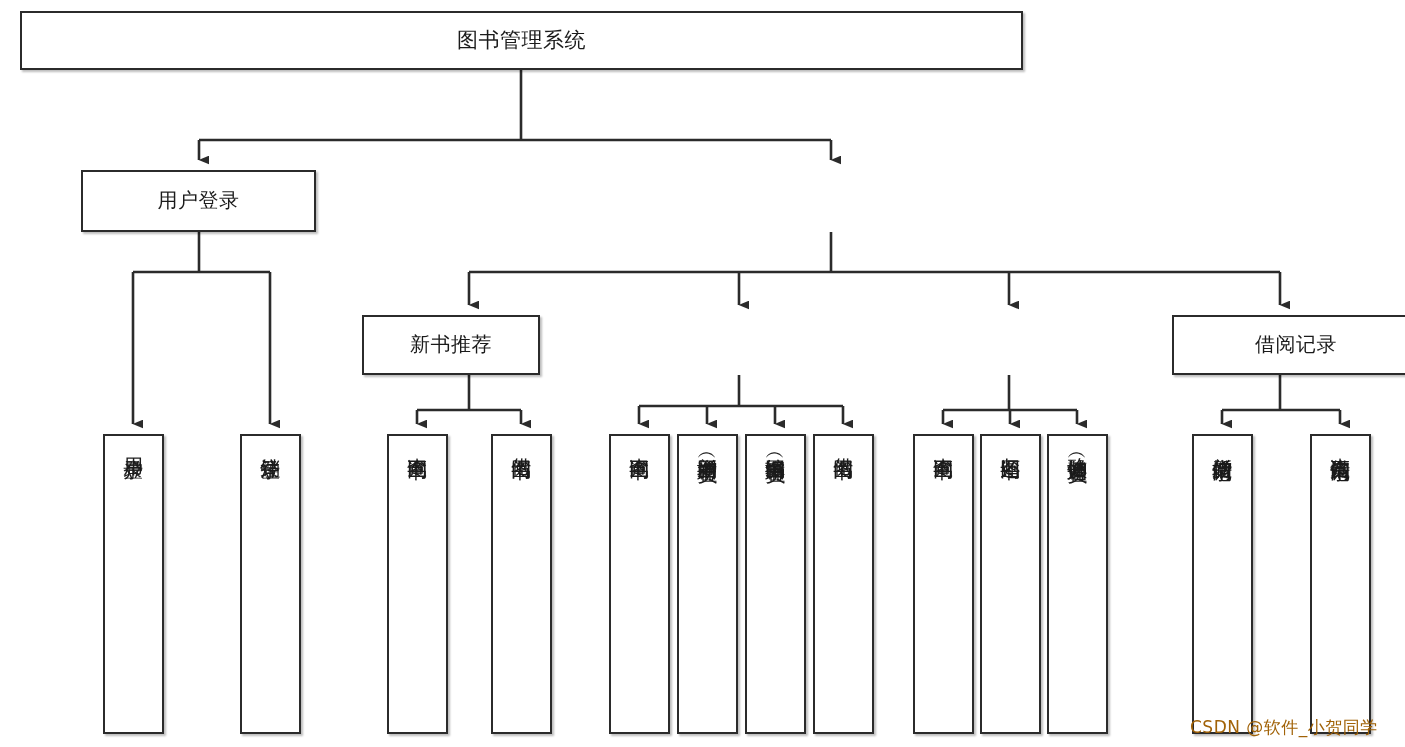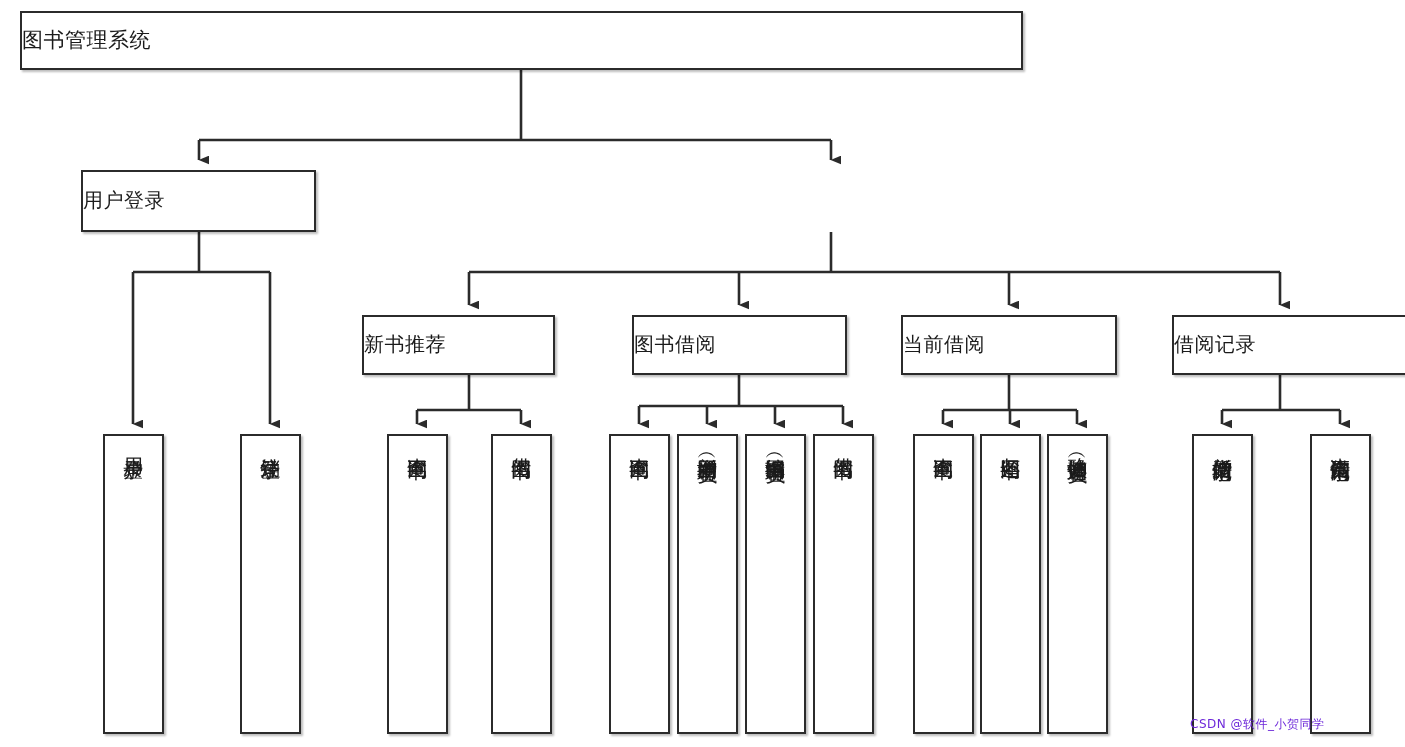--- a/index.html
+++ b/index.html
@@ -27,21 +27,21 @@
     pointer-events: none;
   }
   .node {
     position: absolute;
     box-sizing: border-box;
     background: #ffffff;
     border: 2px solid #2b2b2b;
     box-shadow: 2px 2px 2px rgba(0,0,0,0.26);
     display: flex;
     align-items: center;
-    justify-content: flex-start;
+    justify-content: center;
     color: #1b1b1b;
   }
   .node-label {
     display: block;
     line-height: 1.18;
     letter-spacing: 0.5px;
     text-align: center;
     white-space: nowrap;
   }
   
@@ -64,22 +64,22 @@
     font-size: 20px;
     line-height: 1.32;
     letter-spacing: 1px;
     white-space: normal;
     max-height: 290px;
   }
   #watermark {
     position: absolute;
     left: 1190px;
     top: 716px;
-    font-size: 12px;
-    color: #6d28d9;
+    font-size: 17px;
+    color: #a16207;
     letter-spacing: 0.5px;
     white-space: nowrap;
     user-select: none;
   }
 </style>
 </head>
 <body>
 
 <div id="diagram-root">
 
@@ -135,31 +135,25 @@
 
   <div class="node level-root" style="left:20px; top:11px; width:1003px; height:59px;">
     <span class="node-label">图书管理系统</span>
   </div>
 
   <div class="node level-branch" style="left:81px; top:170px; width:235px; height:62px;">
     <span class="node-label">用户登录</span>
   </div>
 
 
-  <div class="node level-branch" style="left:362px; top:315px; width:193px; height:60px;">
+  <div class="node level-branch" style="left:362px; top:315px; width:178px; height:60px;">
     <span class="node-label">新书推荐</span>
   </div>
 
-  <div class="node level-branch" style="left:632px; top:315px; width:215px; height:60px;">
-    <span class="node-label">图书借阅</span>
-  </div>
-
-  <div class="node level-branch" style="left:901px; top:315px; width:216px; height:60px;">
-    <span class="node-label">当前借阅</span>
-  </div>
+
 
   <div class="node level-branch" style="left:1172px; top:315px; width:248px; height:60px;">
     <span class="node-label">借阅记录</span>
   </div>
 
   <div class="node level-leaf" style="left:103px; top:434px; width:61px; height:300px;">
     <span class="node-label">用户登录</span>
   </div>
 
   <div class="node level-leaf" style="left:240px; top:434px; width:61px; height:300px;">

